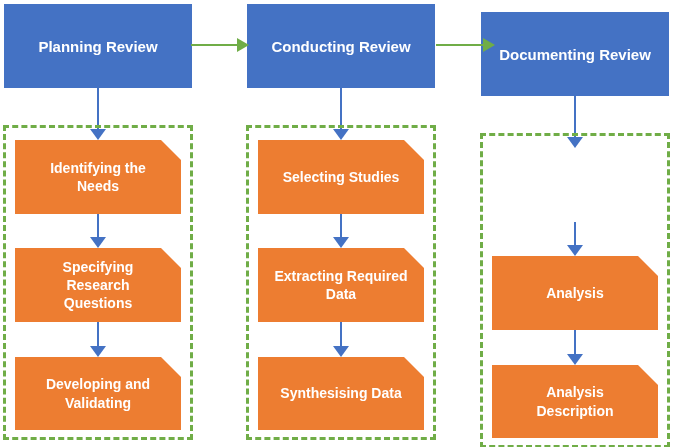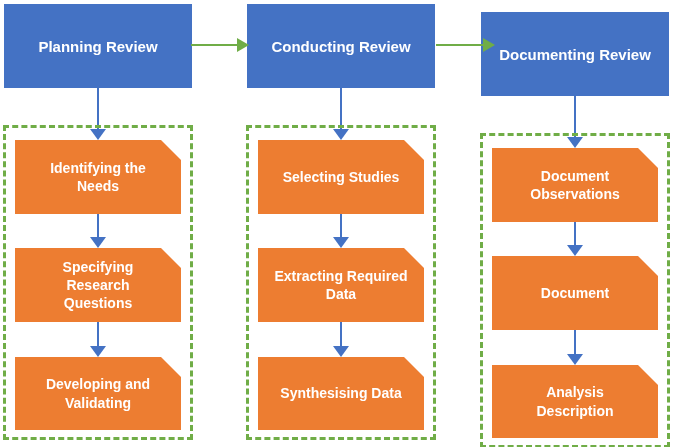--- a/index.html
+++ b/index.html
@@ -183,26 +183,25 @@
     <div class="step-box step-2">Developing and Validating</div>
   </div>
 
   <div class="column col-2">
     <div class="phase-header">Documenting Review</div>
     <div class="arrow-v arrow-header">
       <div class="stem"></div>
       <div class="head"></div>
     </div>
     <div class="phase-container"></div>
-    <div class="step-box step-0">Document Observations</div>
     <div class="arrow-v arrow-gap-0">
       <div class="stem"></div>
       <div class="head"></div>
     </div>
-    <div class="step-box step-1">Document</div>
+    <div class="step-box step-1">Analysis</div>
     <div class="arrow-v arrow-gap-1">
       <div class="stem"></div>
       <div class="head"></div>
     </div>
     <div class="step-box step-2">Analysis Description</div>
   </div>
 
   <div class="arrow-h arrow-h-0">
     <div class="stem"></div>
     <div class="head"></div>

